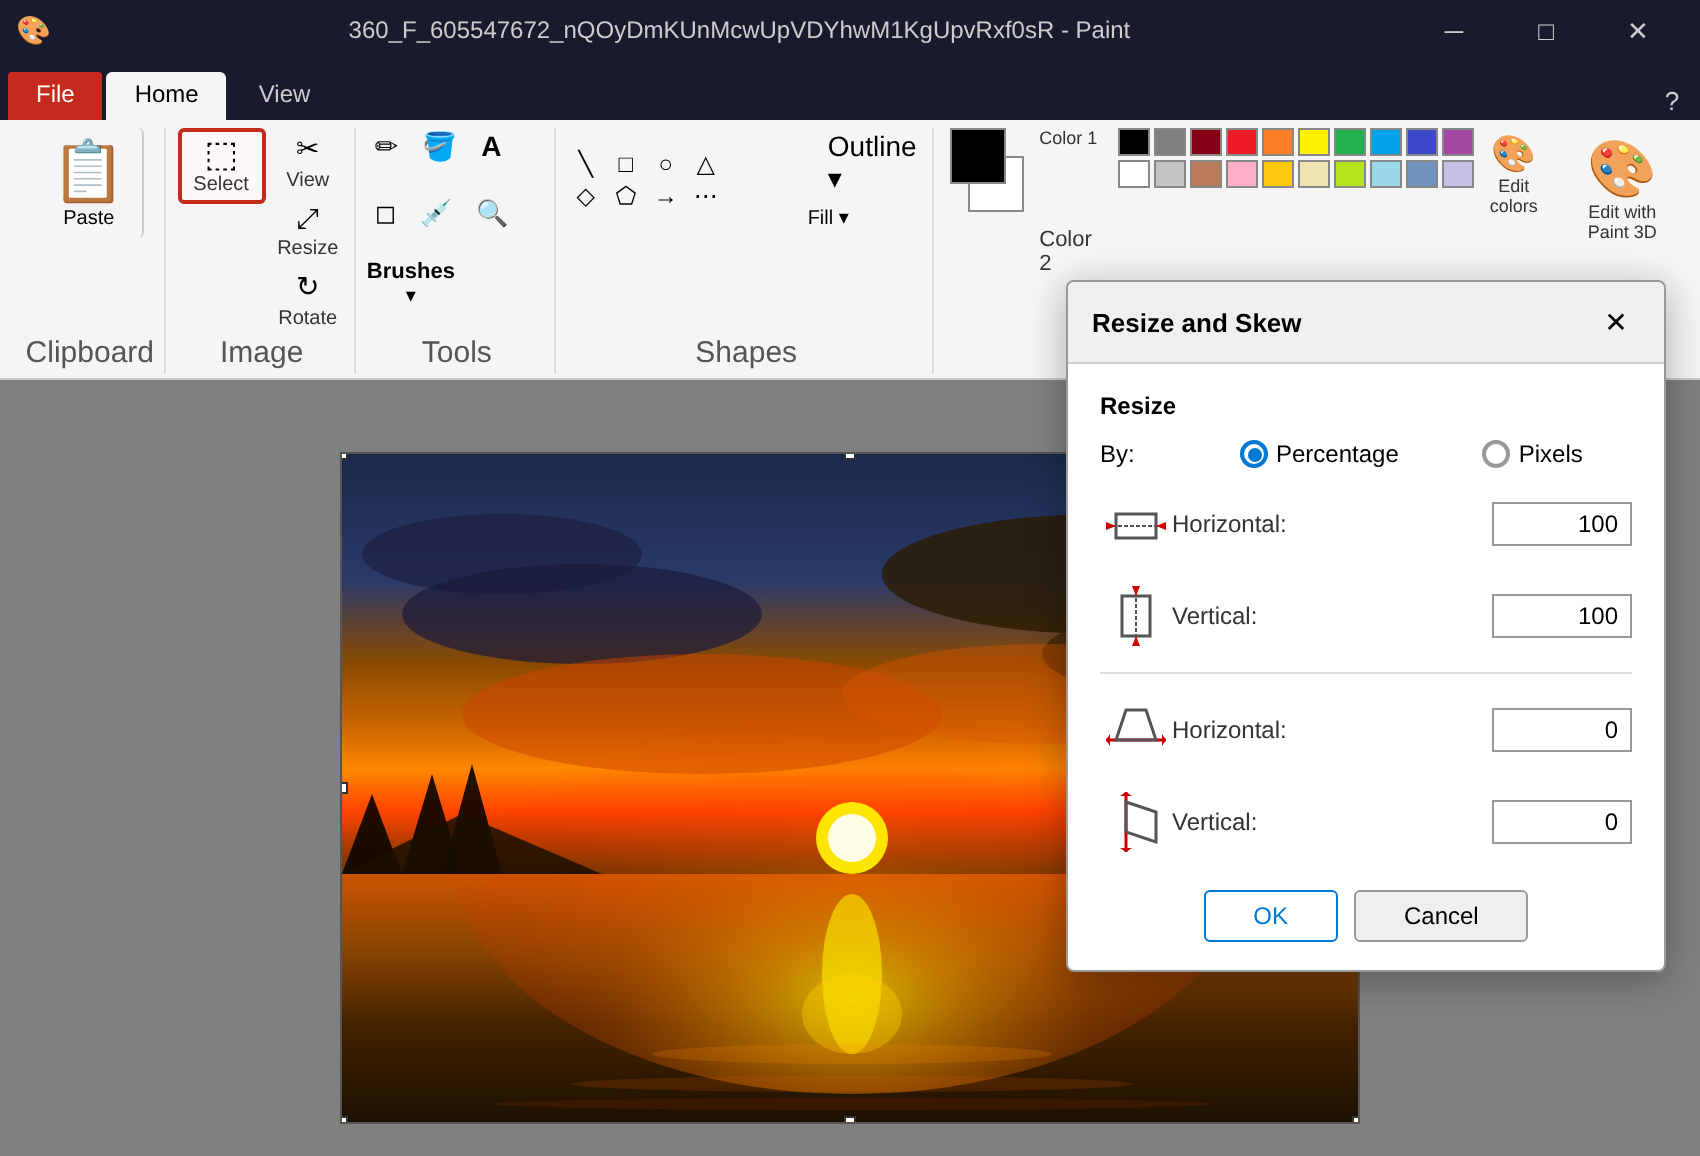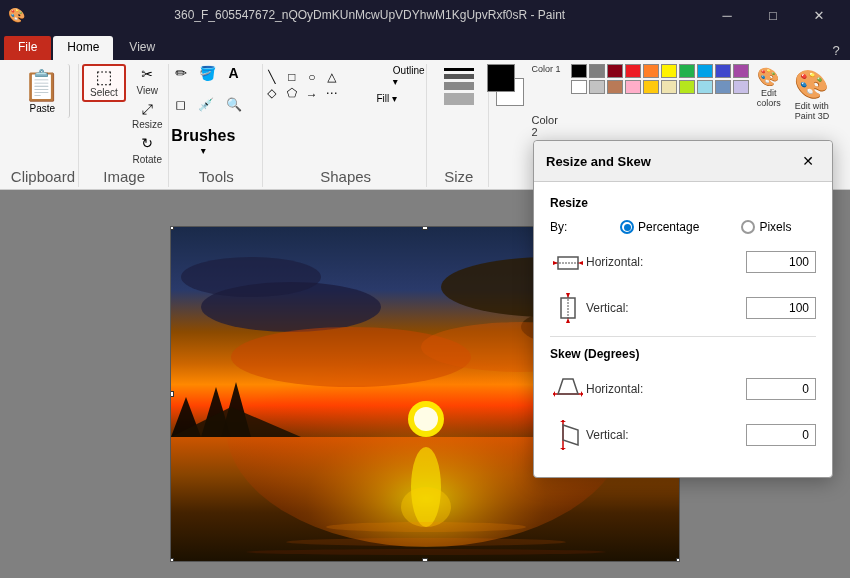--- a/index.html
+++ b/index.html
@@ -156,21 +156,21 @@
         <div class="ribbon-btn-small">
             <span style="font-size:13px;">◻</span>
           </div>
         <div class="ribbon-btn-small">
             <span style="font-size:13px;">💉</span>
           </div>
         <div class="ribbon-btn-small">
             <span style="font-size:13px;">🔍</span>
           </div>
         <div style="display:flex;flex-direction:column;align-items:center;min-width:36px;">
-          <span style="font-size:16px;font-weight:bold;">Brushes</span>
+          <span style="font-size:11px;font-weight:bold;">Brushes</span>
           <span style="font-size:10px;">▾</span>
         </div>
       </div>
       <span class="ribbon-group-label">Tools</span>
     </div>
 
     <div class="ribbon-group" style="min-width:120px;">
       <div class="ribbon-group-items" style="flex-direction:column;gap:2px;">
         <div style="display:flex;gap:4px;align-items:center;">
           <div style="display:grid;grid-template-columns:repeat(4,18px);gap:2px;">
@@ -178,40 +178,31 @@
             <div style="font-size:12px;cursor:pointer;text-align:center;">□</div>
             <div style="font-size:12px;cursor:pointer;text-align:center;">○</div>
             <div style="font-size:12px;cursor:pointer;text-align:center;">△</div>
             <div style="font-size:12px;cursor:pointer;text-align:center;">◇</div>
             <div style="font-size:12px;cursor:pointer;text-align:center;">⬠</div>
             <div style="font-size:12px;cursor:pointer;text-align:center;">→</div>
             <div style="font-size:12px;cursor:pointer;text-align:center;">⋯</div>
           </div>
           <div style="display:flex;flex-direction:column;gap:4px;">
             <div class="ribbon-btn-small">
-                <span style="font-size:10px;margin-left:44px;">Outline ▾</span>
+                <span style="font-size:14px;margin-left:44px;">Outline ▾</span>
               </div>
             <div class="ribbon-btn-small">
                 <span style="font-size:10px;">Fill ▾</span>
               </div>
           </div>
         </div>
       </div>
       <span class="ribbon-group-label">Shapes</span>
     </div>
 
-    <div class="ribbon-group">
-      <div class="ribbon-group-items" style="flex-direction:column;gap:3px;padding-top:4px;">
-        <div style="width:30px;height:3px;background:#000;"></div>
-        <div style="width:30px;height:5px;background:#555;"></div>
-        <div style="width:30px;height:8px;background:#888;"></div>
-        <div style="width:30px;height:12px;background:#aaa;"></div>
-      </div>
-      <span class="ribbon-group-label">Size</span>
-    </div>
 
     <div class="ribbon-group" style="border-right:none;min-width:200px;">
       <div class="ribbon-group-items" style="align-items:flex-start;gap:4px;">
 
         <div class="color-boxes">
           <div style="position:relative;width:42px;height:42px;margin-right:4px;">
             <div style="position:absolute;bottom:0;right:0;width:28px;height:28px;background:#ffffff;border:1px solid #888;"></div>
             <div style="position:absolute;top:0;left:0;width:28px;height:28px;background:#000000;border:1px solid #888;"></div>
           </div>
           <div style="display:flex;flex-direction:column;gap:16px;">
@@ -253,21 +244,21 @@
           <span style="font-size:9px;text-align:center;color:#333;">Edit colors</span>
         </div>
       </div>
       <span class="ribbon-group-label">Colors</span>
     </div>
 
     <div class="ribbon-group" style="border-right:none;">
       <div class="ribbon-group-items">
         <div style="display:flex;flex-direction:column;align-items:center;padding:4px 8px;cursor:pointer;">
           <span style="font-size:28px;">🎨</span>
-          <span style="font-size:9px;text-align:left;color:#333;white-space:pre;">Edit with
+          <span style="font-size:9px;text-align:center;color:#333;white-space:pre;">Edit with
 Paint 3D</span>
         </div>
       </div>
       <span class="ribbon-group-label"></span>
     </div>
   </div>
 </div>
 
 <div class="main-area">
   <div class="canvas-container">
@@ -393,21 +384,20 @@
             <polygon points="13,30 15,25 17,30" fill="#c00"></polygon>
           </svg>
         </div>
         <span class="field-label">Vertical:</span>
         <input type="text" class="field-input" value="100" style="">
       </div>
 
 
       <div class="dialog-divider"></div>
 
-      <div class="dialog-section-label">Skew (Degrees)</div>
 
       <div class="form-field-row">
         <div class="icon-box">
           <svg width="30" height="30" viewBox="0 0 30 30">
             <line x1="0" y1="20" x2="30" y2="20" stroke="#c00" stroke-width="1.5"></line>
             <polygon points="28,17 30,20 28,23" fill="#c00"></polygon>
             <polygon points="2,17 0,20 2,23" fill="#c00"></polygon>
             <polygon points="10,5 20,5 25,20 5,20" fill="none" stroke="#555" stroke-width="1.5"></polygon>
           </svg>
         </div>
@@ -421,15 +411,19 @@
             <line x1="10" y1="0" x2="10" y2="30" stroke="#c00" stroke-width="1.5"></line>
             <polygon points="7,2 10,0 13,2" fill="#c00"></polygon>
             <polygon points="7,28 10,30 13,28" fill="#c00"></polygon>
             <polygon points="10,5 25,10 25,25 10,20" fill="none" stroke="#555" stroke-width="1.5"></polygon>
           </svg>
         </div>
         <span class="field-label">Vertical:</span>
         <input type="text" class="field-input" value="0" style="">
       </div>
 
+      <div class="dialog-buttons">
+        <button class="dialog-btn primary">OK</button>
+        <button class="dialog-btn">Cancel</button>
+      </div>
     </div>
   </div>
 </div>
 
 </body></html>

